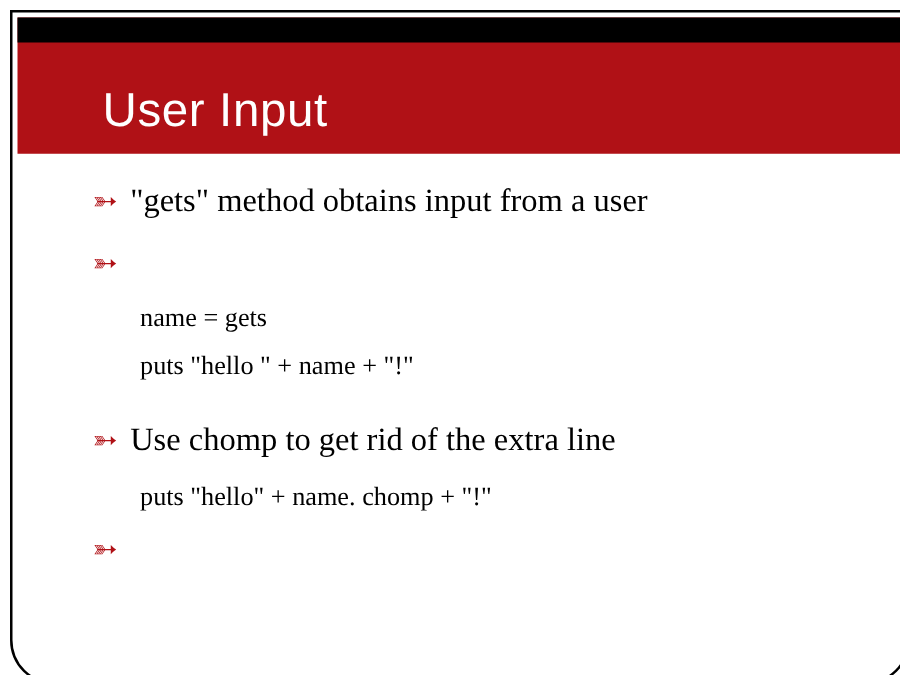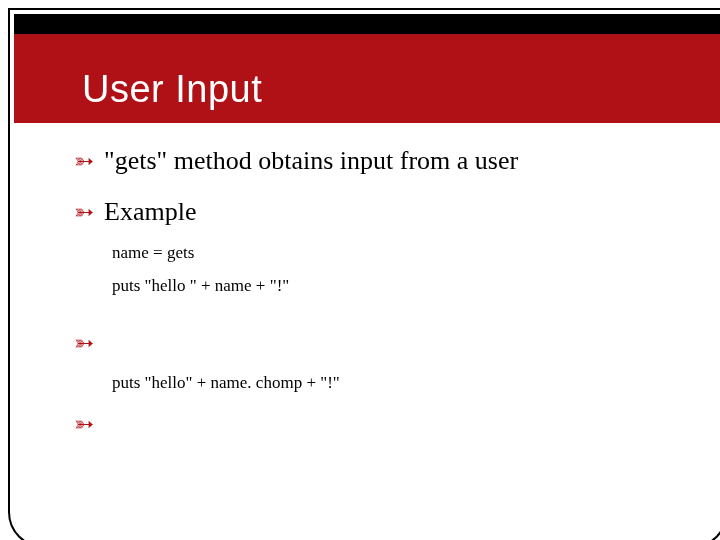--- a/index.html
+++ b/index.html
@@ -45,21 +45,21 @@
   }
   .bullet .icon {
     color: #b01116;
     font-family: Arial, sans-serif;
     font-size: 24px;
     margin-right: 2px;
     flex-shrink: 0;
   }
   .subtext {
     margin-left: 42px;
-    font-size: 17px;
+    font-size: 21px;
     color: #000;
     line-height: 1.35;
     margin-bottom: 2px;
   }
   .gap { height: 16px; }
 </style>
 </head>
 <body>
 
 <div class="slide">
@@ -69,30 +69,30 @@
 
   <div class="content">
 
     <div class="bullet">
       <span class="icon">➳</span>
       <span>"gets" method obtains input from a user</span>
     </div>
 
     <div class="bullet">
       <span class="icon">➳</span>
-      <span>Example</span>
     </div>
 
     <div class="subtext">name = gets</div>
     <div class="subtext">puts "hello " + name + "!"</div>
 
     <div class="gap"></div>
 
     <div class="bullet">
       <span class="icon">➳</span>
+      <span>Use chomp to get rid of the extra line</span>
     </div>
 
     <div class="subtext">puts "hello" + name. chomp + "!"</div>
 
     <div class="bullet">
       <span class="icon">➳</span>
     </div>
 
   </div>
 </div>

